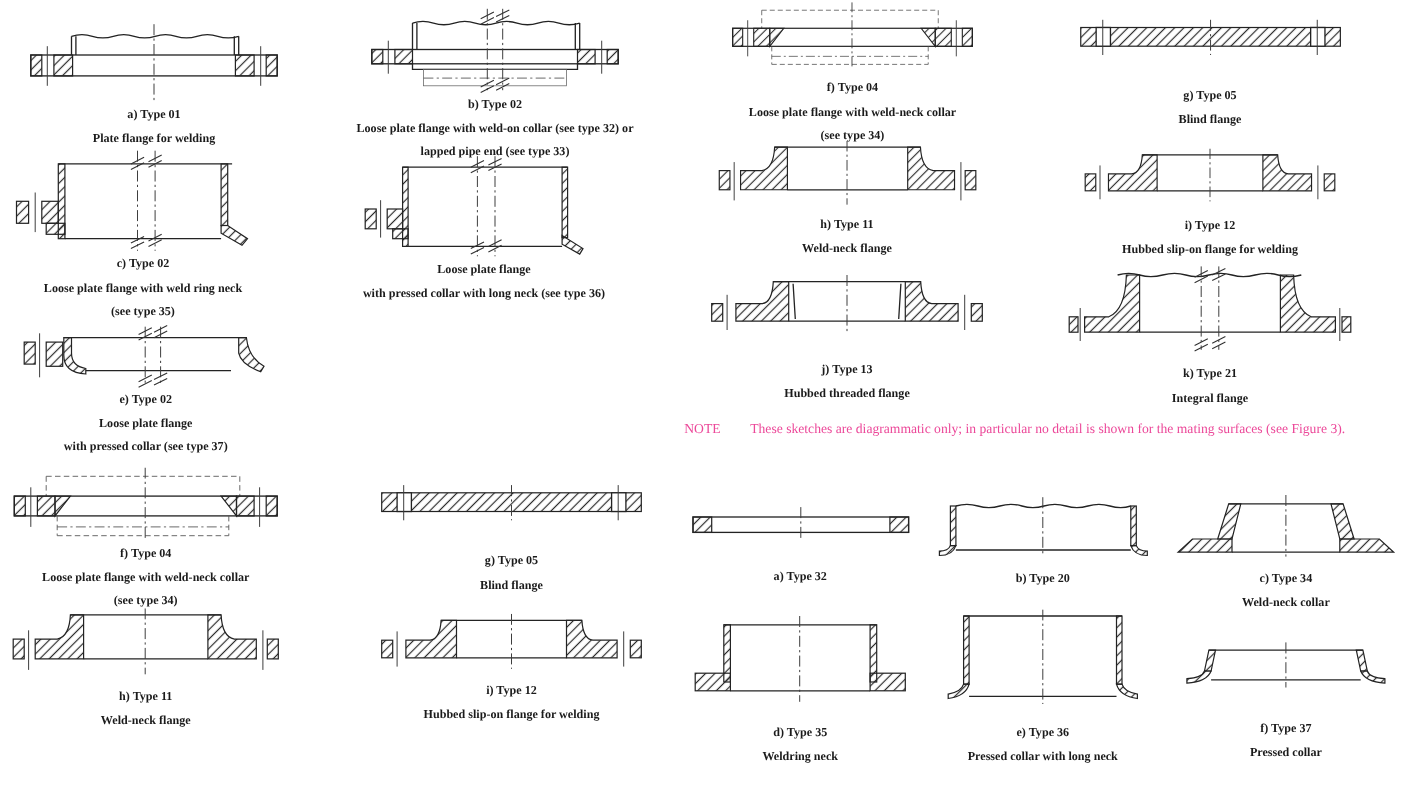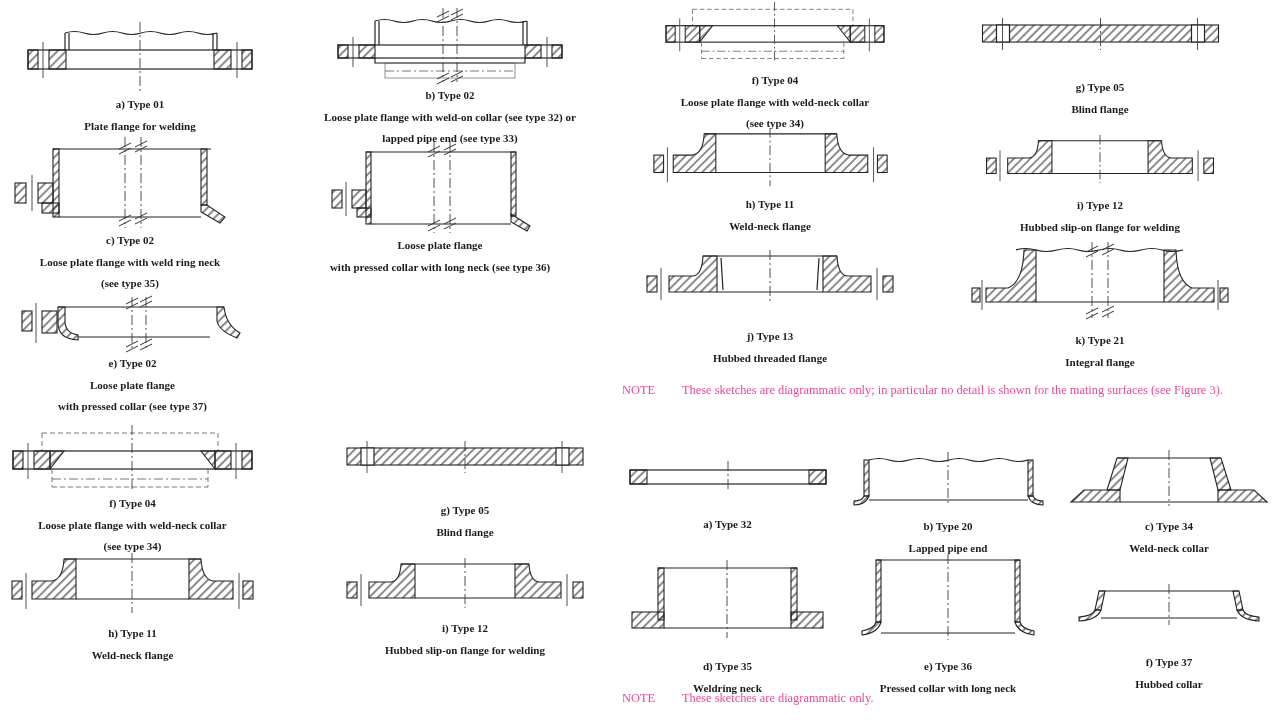--- a/index.html
+++ b/index.html
@@ -336,21 +336,20 @@
     <svg width="195" height="58" viewBox="0 0 195 58" style="margin-bottom:8px;">
       <path class="s" d="M18,10 q10,-3 20,0 t20,0 t20,0 t20,0 t20,0 t20,0 t20,0 t19,0"></path>
       <rect class="sh" x="13" y="10" width="5" height="36"></rect>
       <path class="sh" d="M13,46 Q11,51 3,51 L3,55 Q15,55 18,46 Z"></path>
       <rect class="sh" x="177" y="10" width="5" height="36"></rect>
       <path class="sh" d="M182,46 Q184,51 192,51 L192,55 Q180,55 177,46 Z"></path>
       <line class="s" x1="18" y1="50" x2="177" y2="50"></line>
       <line class="cl" x1="97" y1="2" x2="97" y2="56"></line>
     </svg>
     <div class="cap">b) Type 20</div>
-    <div class="cap">Lapped pipe end</div>
   </div>
 
   <div class="fig" style="left:440px;top:450px;width:218px;">
     <svg width="200" height="58" viewBox="0 0 200 58" style="margin-bottom:8px;">
       <line class="s" x1="48" y1="8" x2="152" y2="8"></line>
       <path class="sh" d="M48,8 L59,8 L51,40 L38,40 Z"></path>
       <path class="sh" d="M2,52 L15,40 L51,40 L51,52 Z"></path>
       <path class="sh" d="M152,8 L141,8 L149,40 L162,40 Z"></path>
       <path class="sh" d="M198,52 L185,40 L149,40 L149,52 Z"></path>
       <line class="s" x1="51" y1="52" x2="149" y2="52"></line>
@@ -392,20 +391,17 @@
     <svg width="200" height="44" viewBox="0 0 200 44" style="margin-bottom:26px;">
       <line class="s" x1="30" y1="9" x2="170" y2="9"></line>
       <path class="sh" d="M30,9 L36,9 L32,28 L26,28 Z"></path>
       <path class="sh" d="M170,9 L164,9 L168,28 L174,28 Z"></path>
       <path class="sh" d="M26,28 Q24,34 10,35 L10,39 Q28,38 32,28 Z"></path>
       <path class="sh" d="M174,28 Q176,34 190,35 L190,39 Q172,38 168,28 Z"></path>
       <line class="s" x1="32" y1="36" x2="168" y2="36"></line>
       <line class="cl" x1="100" y1="2" x2="100" y2="43"></line>
     </svg>
     <div class="cap">f) Type 37</div>
-    <div class="cap">Hubbed collar</div>
-  </div>
-
-  <div class="note" style="left:2px;top:690px;width:420px;">
-    <span class="nlabel">NOTE</span><span>These sketches are diagrammatic only.</span>
-  </div>
+    <div class="cap">Pressed collar</div>
+  </div>
+
 
 </div>
 
 </body></html>

